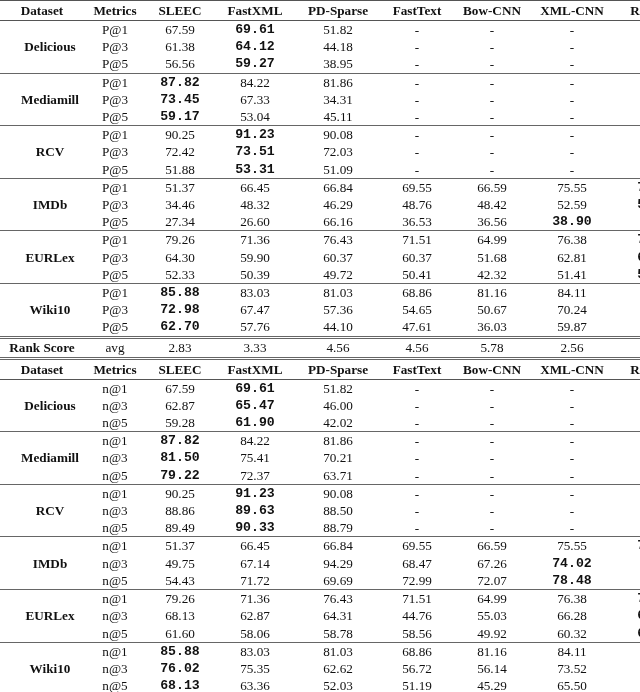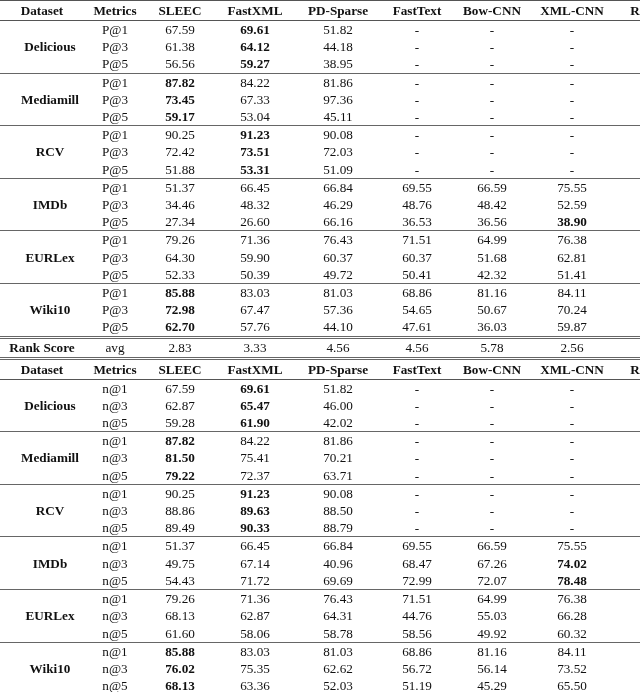--- a/index.html
+++ b/index.html
@@ -6,21 +6,21 @@
   body { width: 640px; height: 692px; overflow: hidden; font-family: "Liberation Serif", "DejaVu Serif", serif; color: #111; }
   table { border-collapse: collapse; width: 640px; table-layout: fixed; font-size: 13.2px; line-height: 17.2px; }
   col.c-ds { width: 84px; } col.c-m { width: 62px; } col.c-s { width: 68px; } col.c-f { width: 82px; }
   col.c-pd { width: 84px; } col.c-ft { width: 74px; } col.c-bc { width: 76px; } col.c-xc { width: 84px; } col.c-ra { width: 86px; }
   td, th { text-align: center; padding: 0; white-space: nowrap; }
   th { font-weight: bold; height: 19px; margin-left: 36px; }
   td { height: 17.2px; }
   tr.hdr th { border-top: 1px solid #555; border-bottom: 1px solid #555; }
   tr.grp-start td { border-top: 1px solid #666; }
   td.ds { font-weight: bold; vertical-align: middle; padding-left: 16px; }
-  .b { font-weight: bold; }
+  .b { font-weight: bold; font-family: Liberation Mono, monospace; }
   tr.rank td { border-top: 3px double #666; border-bottom: 3px double #666; height: 18px; margin-left: 19px; }
   tr.rank td.lbl { font-weight: bold; }
 </style>
 </head>
 <body>
 
 <table>
   <colgroup>
     <col class="c-ds">
       <col class="c-m">
@@ -83,21 +83,21 @@
         <td>81.86</td>
         <td>-</td>
         <td>-</td>
         <td>-</td>
         <td>86.53</td>
       </tr>
       <tr class="">
         <td>P@3</td>
         <td class="b">73.45</td>
         <td>67.33</td>
-        <td>97.36</td>
+        <td>34.31</td>
         <td>-</td>
         <td>-</td>
         <td>-</td>
         <td>70.17</td>
       </tr>
       <tr class="">
         <td>P@5</td>
         <td class="b">59.17</td>
         <td>53.04</td>
         <td>45.11</td>
@@ -353,21 +353,21 @@
         <td>66.84</td>
         <td>69.55</td>
         <td>66.59</td>
         <td>75.55</td>
         <td class="b">75.91</td>
       </tr>
       <tr class="">
         <td>n@3</td>
         <td>49.75</td>
         <td>67.14</td>
-        <td>40.96</td>
+        <td>94.29</td>
         <td>68.47</td>
         <td>67.26</td>
         <td class="b">74.02</td>
         <td>73.5</td>
       </tr>
       <tr class="">
         <td>n@5</td>
         <td>54.43</td>
         <td>71.72</td>
         <td>69.69</td>

